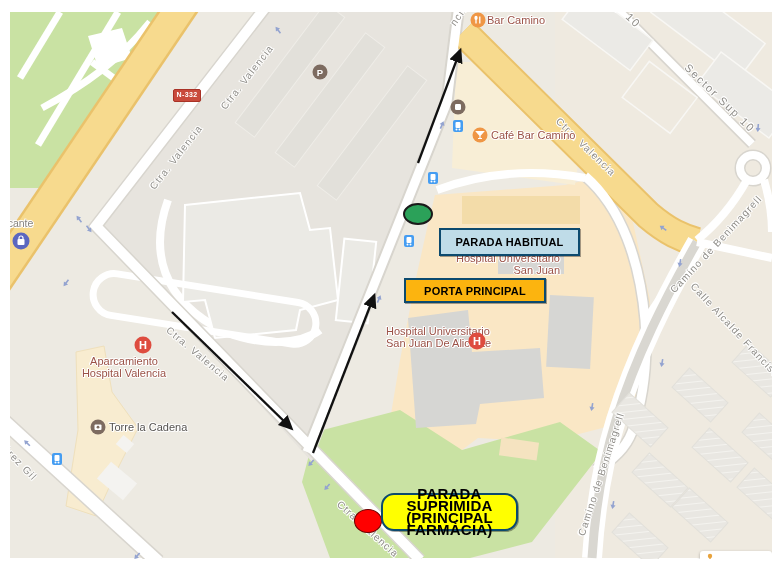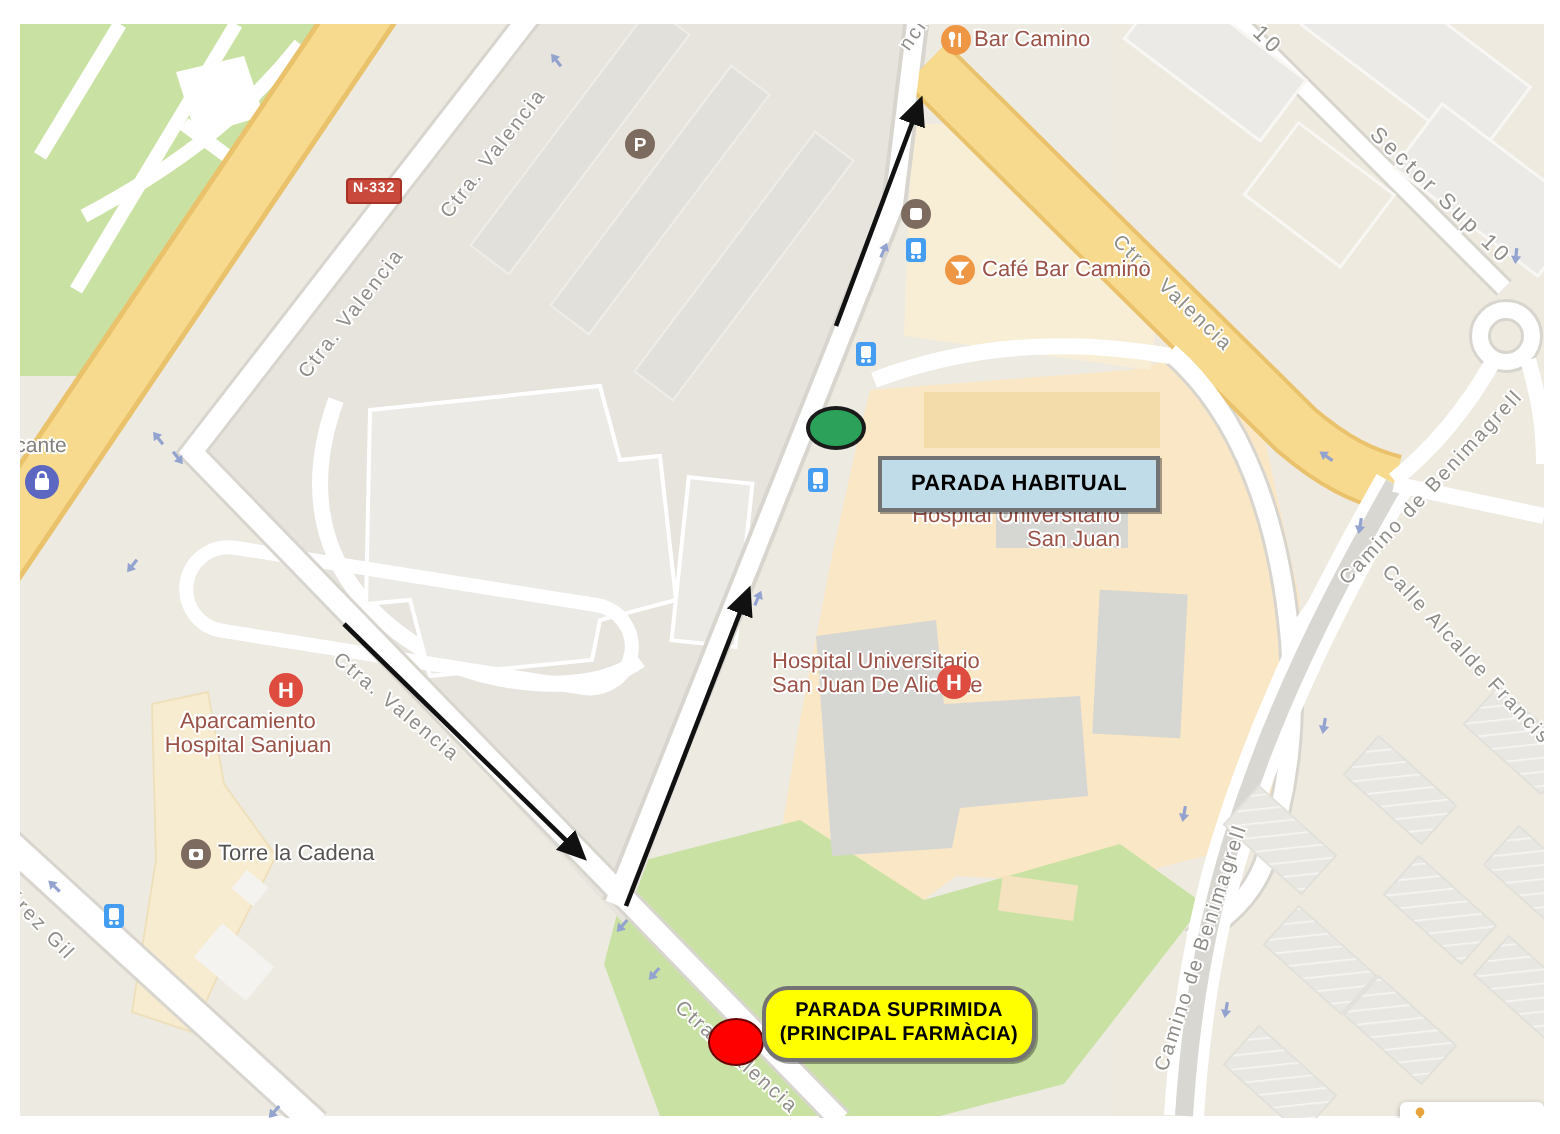--- a/index.html
+++ b/index.html
@@ -20,25 +20,25 @@
   .poi-gray{color:#85827D;}
   .poi-dark{color:#504C48;font-size:10.5px;}
   .poi-blk{color:#565350;}
   .ctr{transform:translate(-50%,0);text-align:center;}
   .ralign{text-align:right;}
   
   .icn{position:absolute;z-index:21;}
   
   .ann{position:absolute;z-index:30;}
   .label-box{display:flex;align-items:center;justify-content:center;text-align:center;
-             font-weight:bold;color:#000;border:2px solid #737373;box-sizing:border-box;
+             font-weight:bold;color:#000;border:2px solid #0c4a6e;box-sizing:border-box;
              font-size:11px;letter-spacing:.2px;box-shadow:1px 1px 0 rgba(0,0,0,.35);}
   .box-habitual{background:var(--habitual_fill,#BFDCE8);}
   .box-porta{background:var(--principal_fill,#FCB40F);}
-  .box-suprimida{background:var(--suprimida_fill,#FFFF00);font-size:10px;line-height:12px;border-radius:13px;}
+  .box-suprimida{background:var(--suprimida_fill,#FFFF00);font-size:15px;line-height:12px;border-radius:13px;}
   .ellipse{border-radius:50%;box-sizing:border-box;}
   .marker-green{background:var(--marker_green,#2BA159);border:2px solid #1A1A1A;}
   .marker-red{background:var(--marker_red,#FF0000);border:1px solid #6B0000;}
   .shield{position:absolute;z-index:22;background:#C94A3C;border:1px solid #A93226;border-radius:2px;
           color:#fff;font-size:7px;font-weight:bold;text-align:center;line-height:9px;
           width:26px;height:11px;letter-spacing:.4px;}
   .pegman{position:absolute;z-index:35;background:#fff;border-radius:3px;
           box-shadow:0 1px 3px rgba(0,0,0,.3);}
 </style>
 </head>
@@ -247,21 +247,21 @@
   <div class="poi poi-red ralign" style="left:450px;top:252px;width:110px">
     <div>Hospital Universitario</div>
     <div>San Juan</div>
   </div>
   <div class="poi poi-red" style="left:386px;top:325px">
     <div>Hospital Universitario</div>
     <div>San Juan De Alicante</div>
   </div>
   <div class="poi poi-red ctr" style="left:124px;top:355px">
     <div>Aparcamiento</div>
-    <div>Hospital Sanjuan</div>
+    <div>Hospital Valencia</div>
   </div>
   <div class="poi poi-blk" style="left:109px;top:421px">Torre la Cadena</div>
   <div class="poi poi-gray" style="left:3px;top:217px;font-size:10.5px">licante</div>
 
   <div class="icn" style="left:470px;top:12px">
     <svg width="16" height="16">
         <circle cx="8" cy="8" r="7.5" fill="#EF9645"></circle>
         <path d="M6,4.5 v7 M9.8,4.5 v7 M6,4.5 c-1.3,0 -1.3,3 0,3 M6,4.5 c1.3,0 1.3,3 0,3" stroke="#fff" stroke-width="1.3" fill="none"></path>
       </svg>
   </div>
@@ -340,20 +340,21 @@
         <rect x="2.5" y="2" width="5" height="6" rx="1" fill="#fff"></rect>
         <circle cx="3.5" cy="9.5" r="1" fill="#fff"></circle>
         <circle cx="6.5" cy="9.5" r="1" fill="#fff"></circle>
       </svg>
   </div>
 
   <div class="ann ellipse marker-green" style="left:403px;top:203px;width:30px;height:22px"></div>
   <div class="ann ellipse marker-red" style="left:354px;top:509px;width:28px;height:24px"></div>
 
   <div class="ann label-box box-habitual" style="left:439px;top:228px;width:141px;height:28px">PARADA HABITUAL</div>
+  <div class="ann label-box box-porta" style="left:404px;top:278px;width:142px;height:25px">PORTA PRINCIPAL</div>
   <div class="ann label-box box-suprimida" style="left:381px;top:493px;width:137px;height:38px;flex-direction:column">
     <div>PARADA SUPRIMIDA</div>
     <div>(PRINCIPAL FARMÀCIA)</div>
   </div>
 
   <div class="pegman" style="left:700px;top:551px;width:72px;height:14px">
     <svg width="14" height="12" style="margin:2px 0 0 5px">
         <circle cx="5" cy="3" r="2.2" fill="#E8A33D"></circle>
         <path d="M5,5 v4 M2.5,7 h5 M3.5,9 l-1.5,3 M6.5,9 l1.5,3" stroke="#E8A33D" stroke-width="1.4" fill="none"></path>
       </svg>

